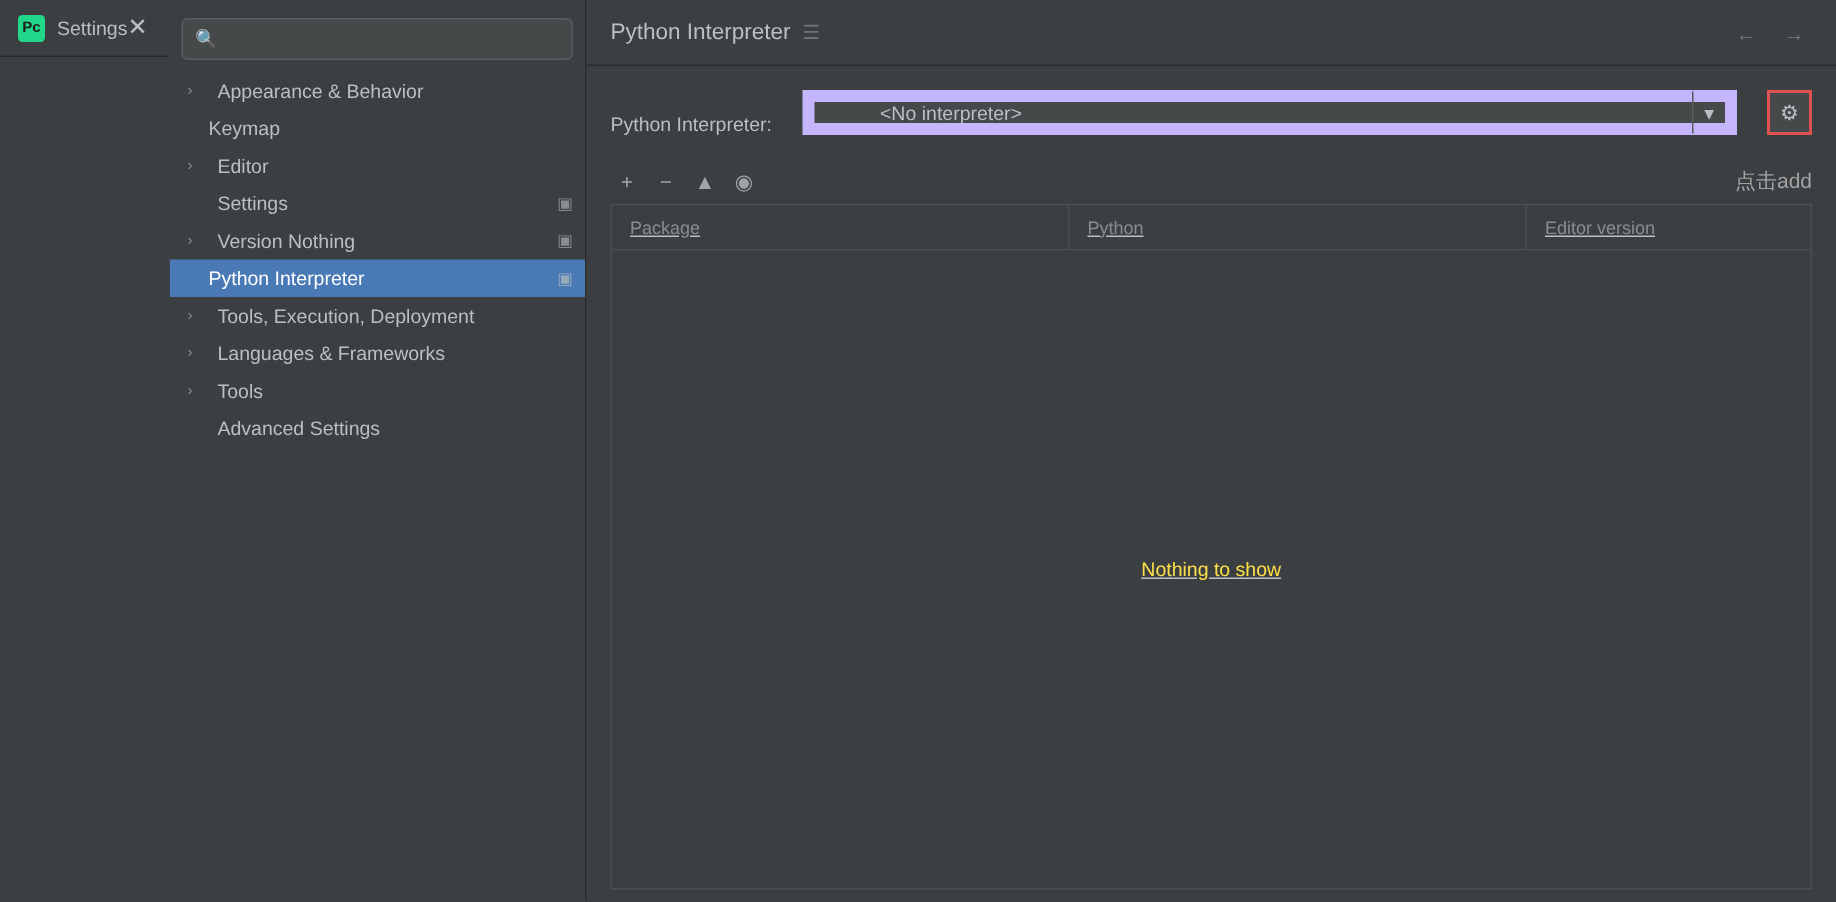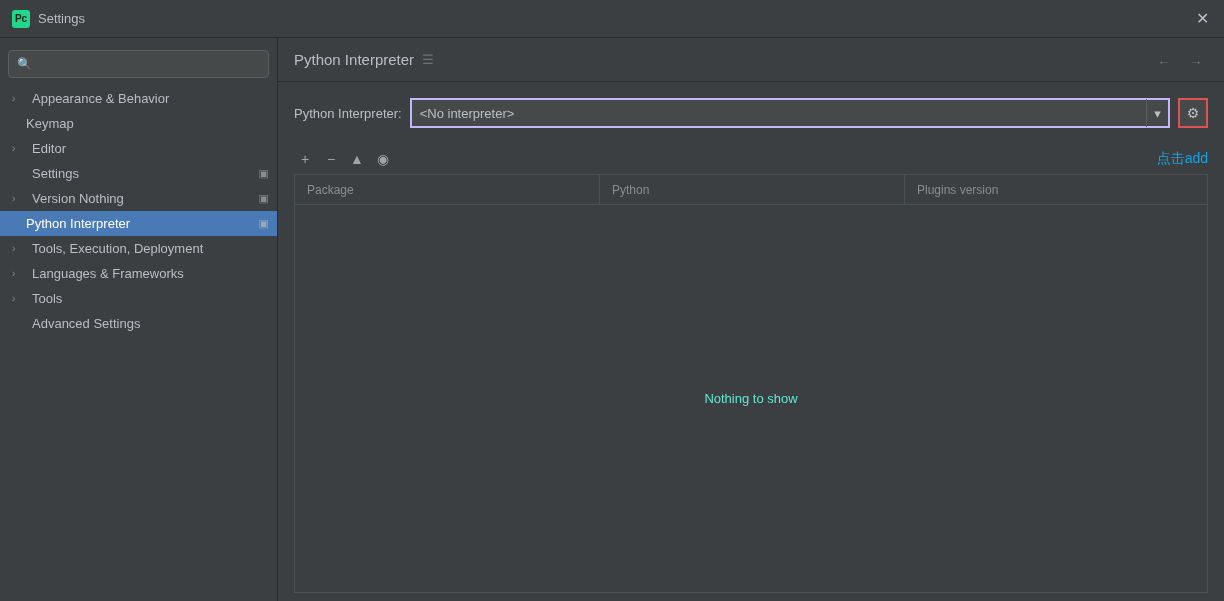--- a/index.html
+++ b/index.html
@@ -10,21 +10,21 @@
       color: #bbbfc4;
       width: 1224px;
       height: 601px;
       overflow: hidden;
     }
     .window {
       width: 1224px;
       height: 601px;
       background: #3c3f41;
       display: flex;
-      flex-direction: column;
+      flex-direction: row;
     }
     .titlebar {
       height: 38px;
       background: #3c3f41;
       display: flex;
       align-items: center;
       padding: 0 12px;
       justify-content: space-between;
       border-bottom: 1px solid #2b2b2b;
     }
@@ -157,38 +157,39 @@
       display: flex;
       align-items: center;
       justify-content: center;
       color: #6e7275;
       cursor: pointer;
       font-size: 14px;
     }
     
     .interpreter-row {
       display: flex;
-      align-items: center;
+      align-items: flex-end;
       padding: 16px 16px;
-      gap: 8px;
+      gap: 20px;
     }
     .interpreter-label {
       color: #bbbfc4;
       font-size: 13px;
       white-space: nowrap;
     }
     .interpreter-select-wrapper {
       flex: 1;
       display: flex;
       align-items: center;
-      border: 2px solid #c4b5fd;
+      border: 8px solid #c4b5fd;
       border-radius: 0;
       background: #45494a;
       height: 30px;
       position: relative;
+      padding-left: 36px;
     }
     .interpreter-select-text {
       flex: 1;
       padding: 0 8px;
       color: #bbbfc4;
       font-size: 13px;
       background: transparent;
       border: none;
       outline: none;
     }
@@ -232,32 +233,33 @@
       height: 22px;
       display: flex;
       align-items: center;
       justify-content: center;
       cursor: pointer;
       color: #9fa4a8;
       font-size: 14px;
       border-radius: 3px;
     }
     .add-hint {
-      color: #0ea5e9;
+      color: #a3a3a3;
       font-size: 14px;
       font-weight: 500;
     }
     
     .packages-table {
       margin: 0 16px;
       border: 1px solid #4b5052;
       flex: 1;
       overflow: hidden;
       display: flex;
       flex-direction: column;
+      text-decoration: underline;
     }
     .table-header {
       display: flex;
       background: #3c3f41;
       border-bottom: 1px solid #4b5052;
       height: 30px;
     }
     .table-header-cell {
       padding: 0 12px;
       display: flex;
@@ -279,21 +281,21 @@
     .table-body {
       flex: 1;
       display: flex;
       align-items: center;
       justify-content: center;
       color: #6e7275;
       font-size: 13px;
       background: #3c3f41;
     }
     .nothing-text {
-      color: #5eead4;
+      color: #fde047;
       font-size: 13px;
     }
     .panel-body {
       flex: 1;
       display: flex;
       flex-direction: column;
       padding-bottom: 8px;
       overflow: hidden;
     }
   </style>
@@ -401,21 +403,21 @@
             <div class="toolbar-btn">▲</div>
             <div class="toolbar-btn">◉</div>
           </div>
           <span class="add-hint">点击add</span>
         </div>
 
         <div class="packages-table">
           <div class="table-header">
             <div class="table-header-cell">Package</div>
             <div class="table-header-cell">Python</div>
-            <div class="table-header-cell">Plugins version</div>
+            <div class="table-header-cell">Editor version</div>
           </div>
           <div class="table-body">
             <span class="nothing-text">Nothing to show</span>
           </div>
         </div>
       </div>
     </div>
   </div>
 </div>
 

